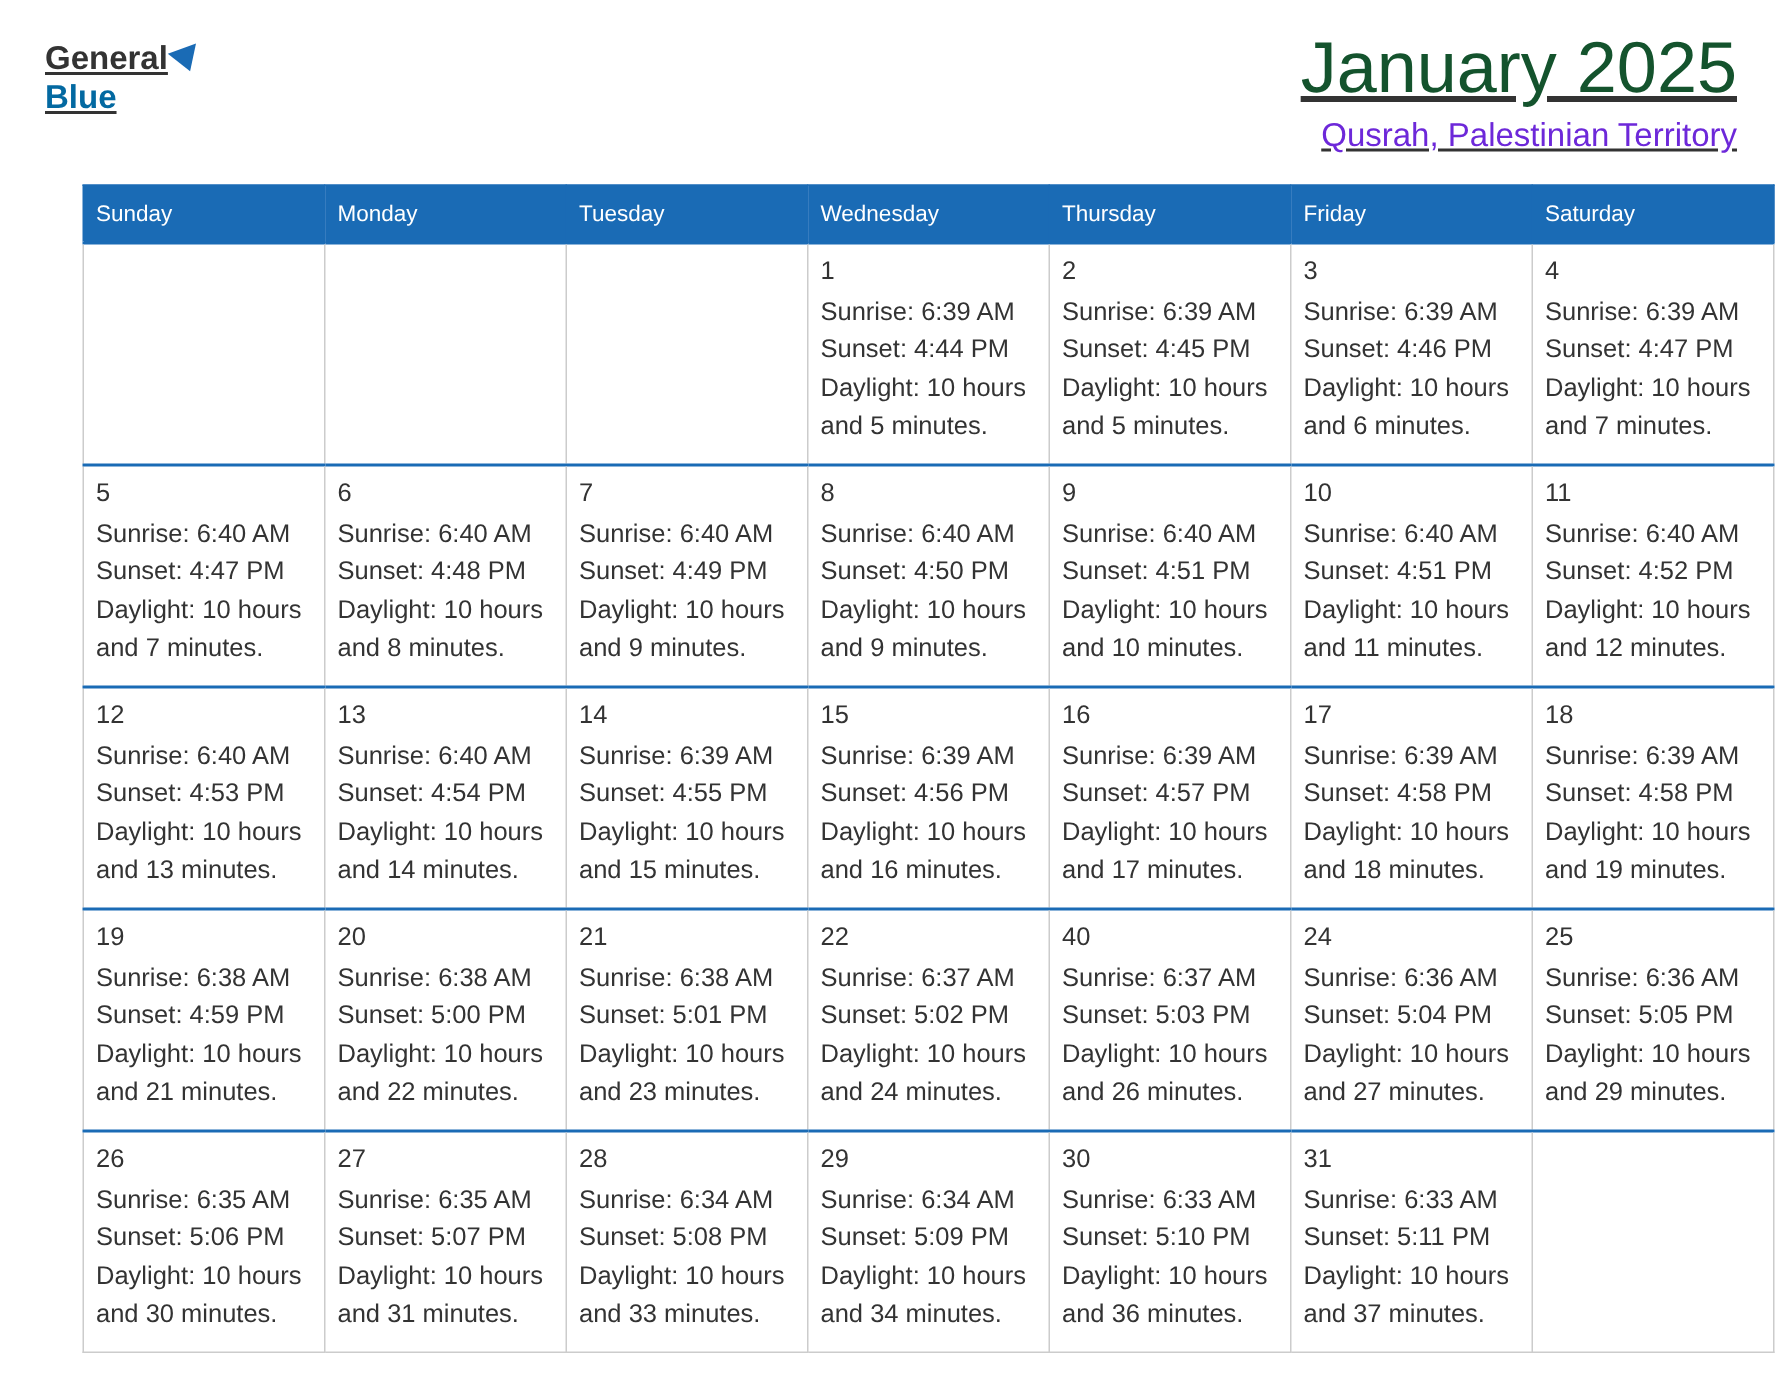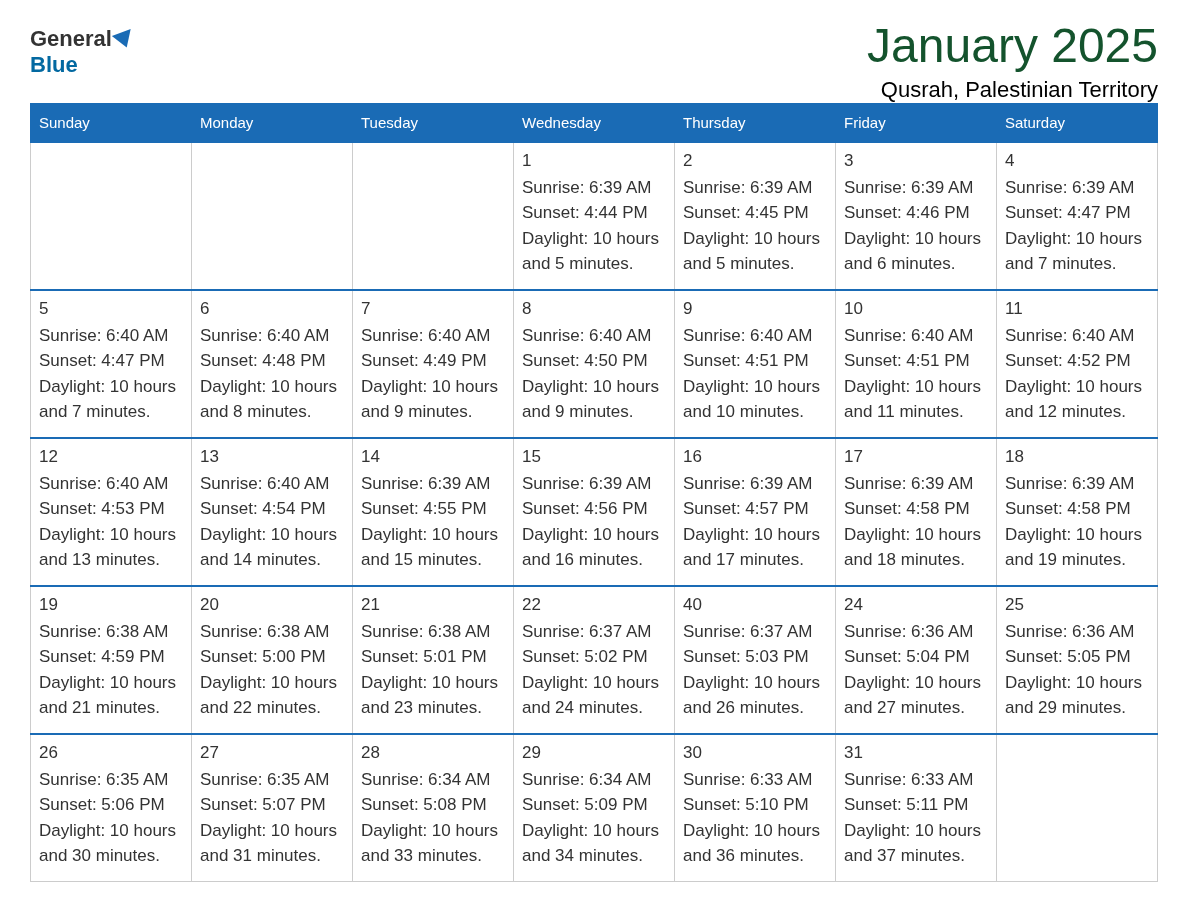--- a/index.html
+++ b/index.html
@@ -8,20 +8,22 @@
       background: #fff;
       color: #333;
       width: 1188px;
       min-height: 918px;
       padding: 20px 30px 30px 30px;
     }
     .header-area {
       display: flex;
       justify-content: space-between;
       align-items: flex-start;
+      margin-bottom: 20px;
+      text-decoration: underline;
     }
     .logo {
       display: flex;
       align-items: center;
       font-size: 22px;
       font-weight: bold;
       color: #333;
       padding-top: 6px;
     }
     .logo-general { color: #333; }
@@ -40,27 +42,28 @@
       text-align: right;
     }
     .calendar-title {
       font-size: 48px;
       font-weight: normal;
       color: #14532d;
       line-height: 1.1;
     }
     .calendar-subtitle {
       font-size: 22px;
-      color: #000000;
+      color: #6d28d9;
       margin-top: 4px;
     }
     .calendar-table {
       width: 100%;
       border-collapse: collapse;
       table-layout: fixed;
+      margin-left: 25px;
     }
     .calendar-table thead tr th {
       background: #1a6bb5;
       color: #fff;
       font-size: 15px;
       font-weight: normal;
       padding: 10px 8px;
       text-align: left;
       border: 1px solid #1a6bb5;
     }

